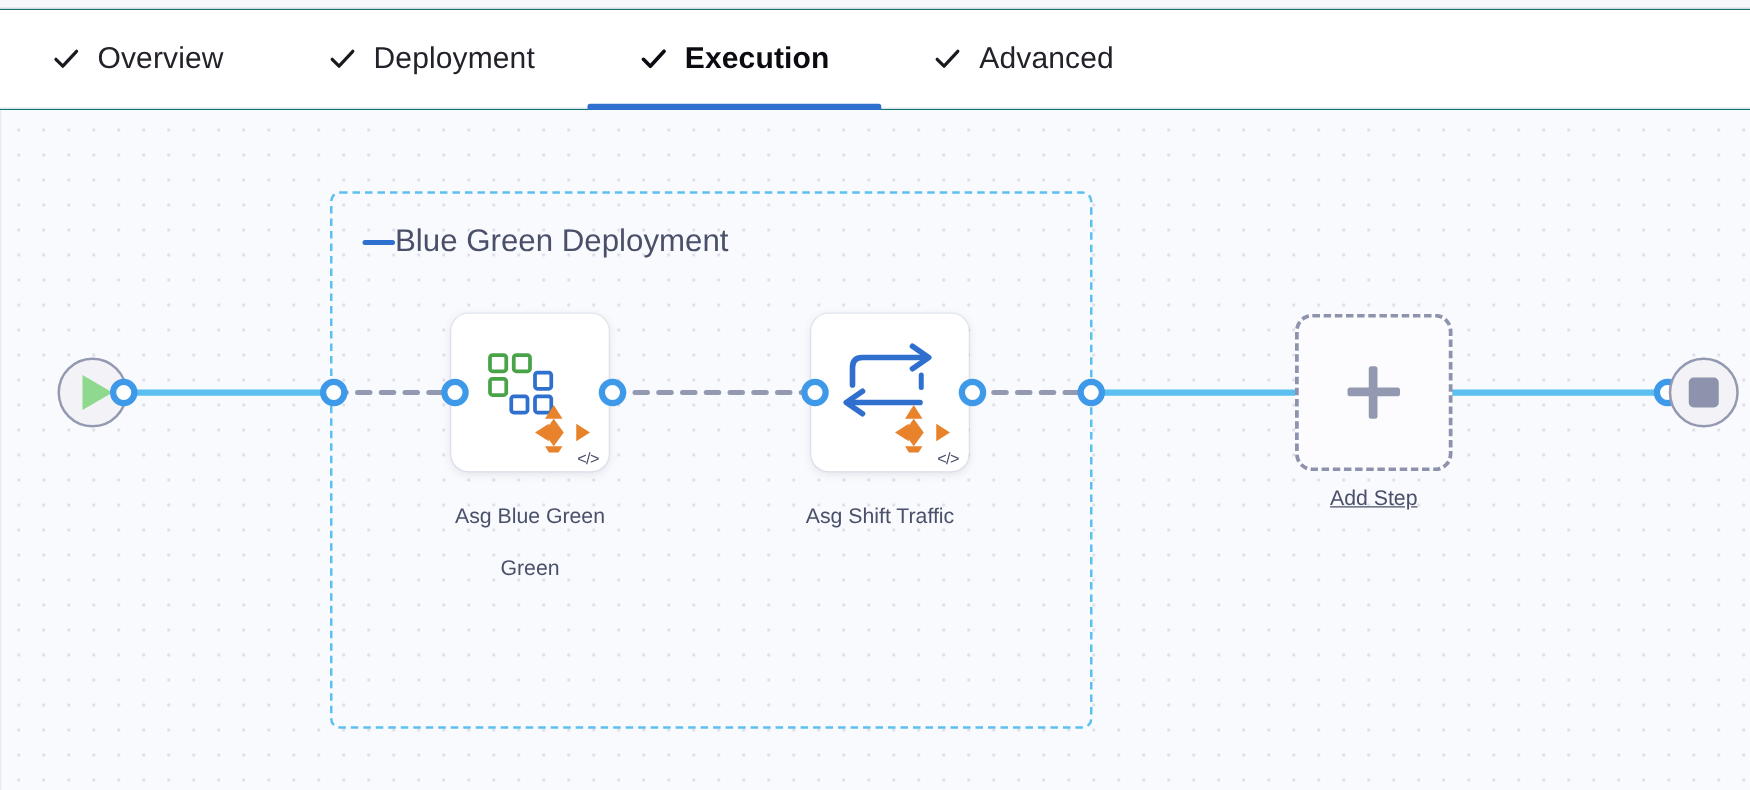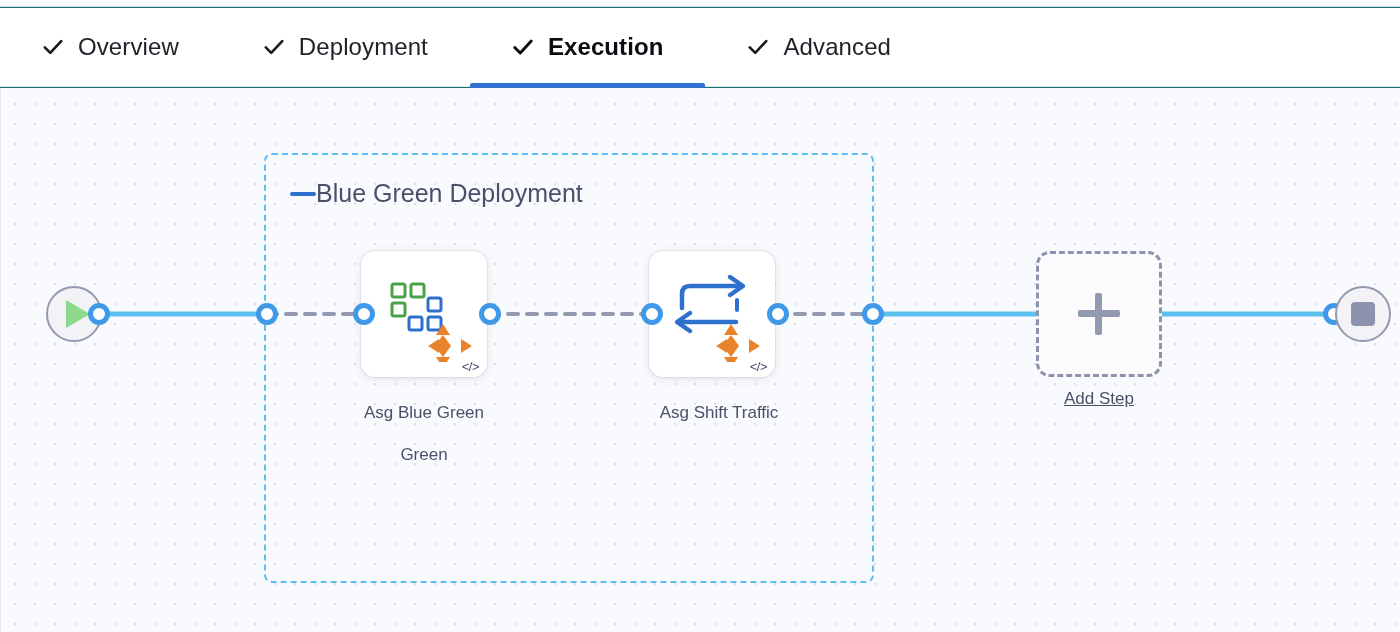--- a/index.html
+++ b/index.html
@@ -362,21 +362,21 @@
           <path d="M15 44 L22 33 L8 33 Z"></path>
           <path d="M0 22 L11 15 L11 29 Z"></path>
           <path d="M44 22 L33 15 L33 29 Z"></path>
           <path d="M15 11 L23 22 L15 33 L7 22 Z"></path>
         </g>
       </svg>
       <span class="code-badge">&lt;/&gt;</span>
     </div>
     <div class="port" style="left:640px; top:215px;"></div>
     <div class="port" style="left:766px; top:215px;"></div>
-    <div class="node-label" style="left:591px; top:304px; width:254px;">
+    <div class="node-label" style="left:576px; top:304px; width:254px;">
       <div>Asg Shift Traffic</div>
     </div>
 
     <div class="port" style="left:861px; top:215px;"></div>
 
     <div class="add-step" style="left:1035px; top:163px;">
       <div class="plus-icon"></div>
     </div>
     <div class="node-label" style="left:971px; top:290px; width:254px;text-decoration:underline;">Add Step</div>
 

